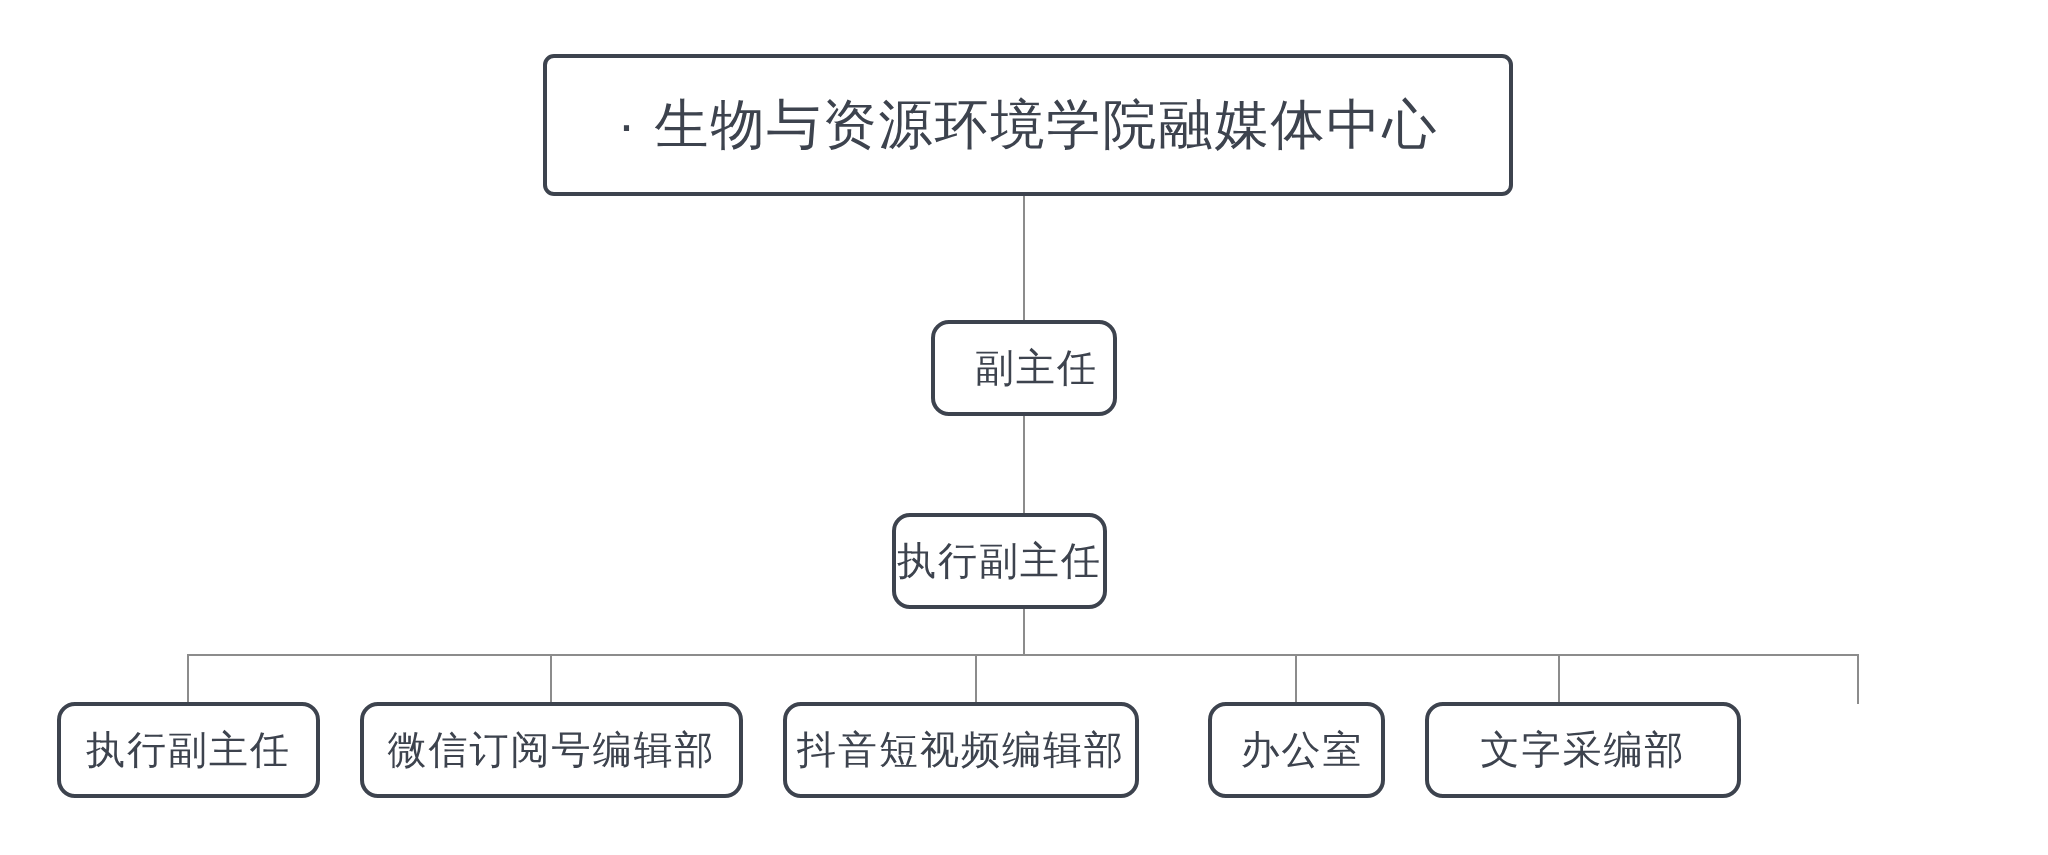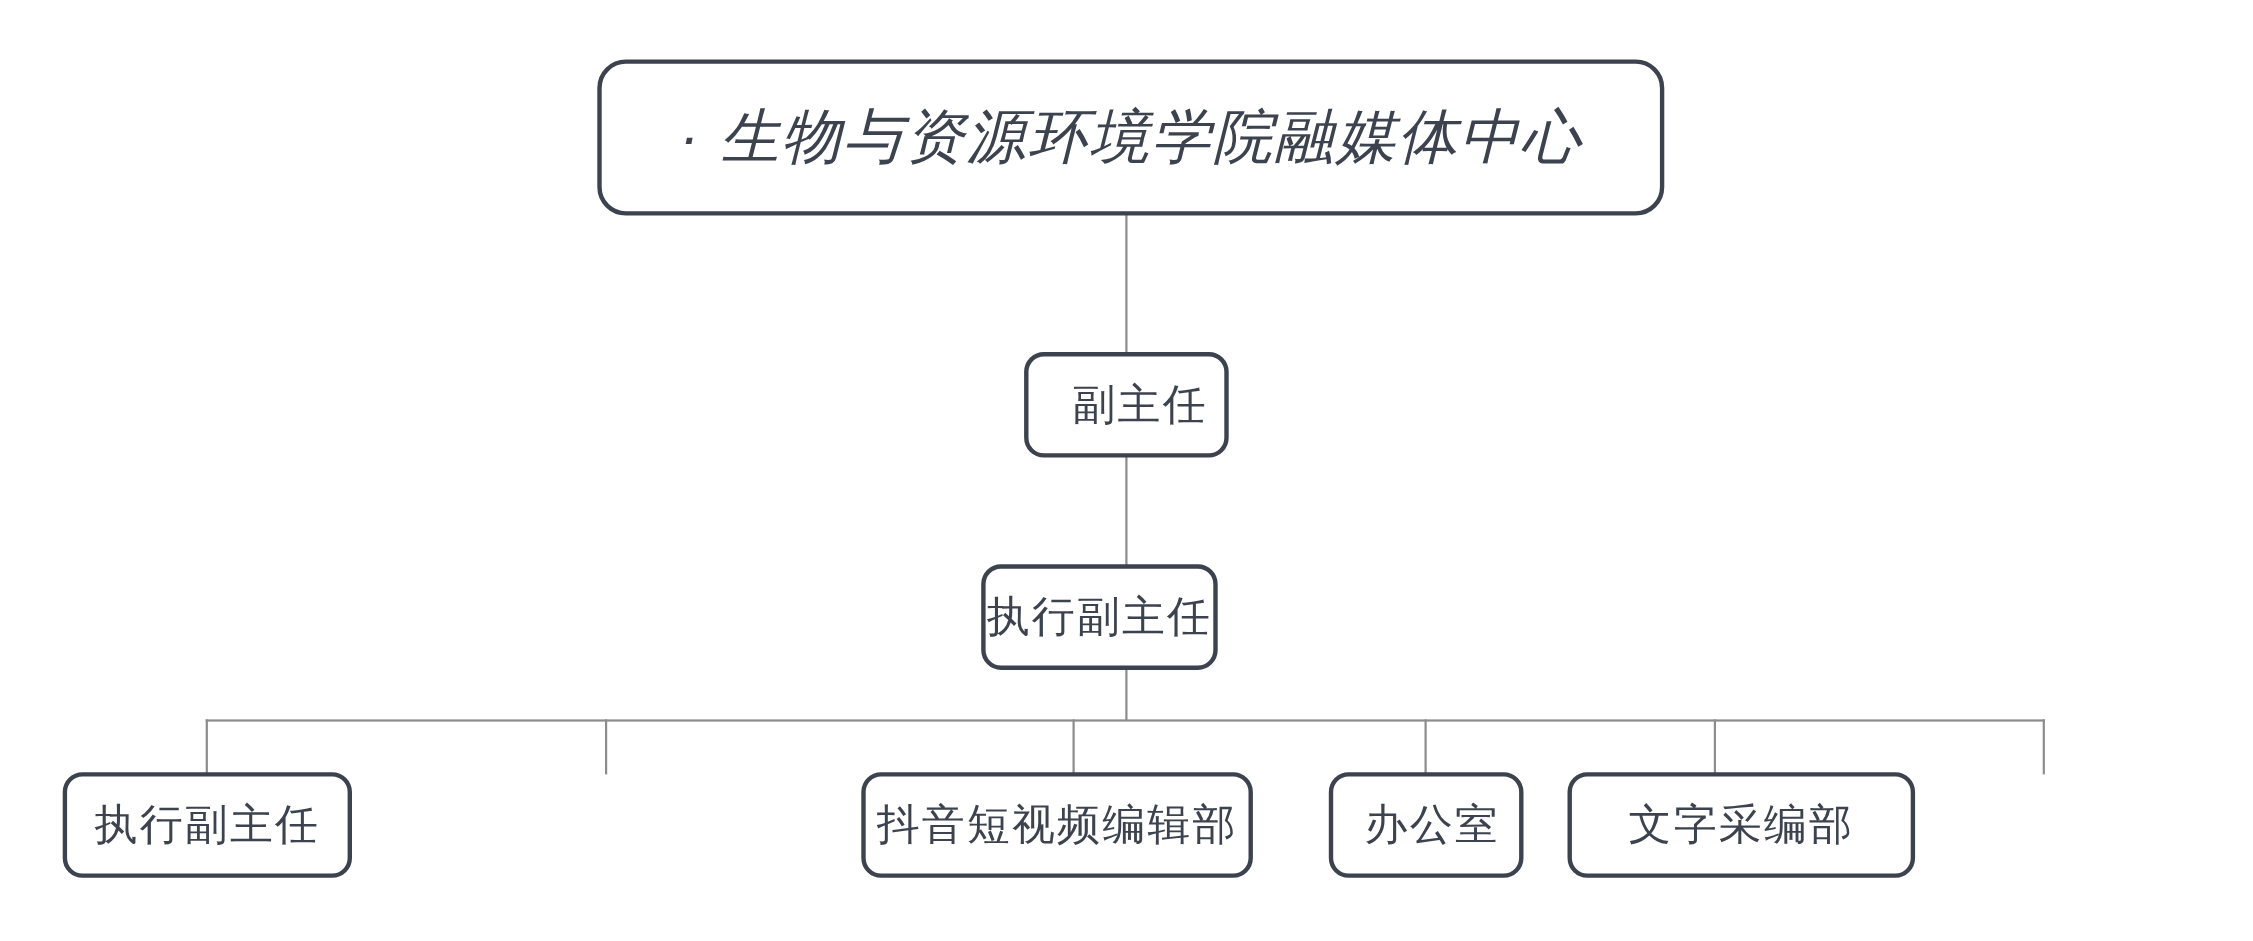--- a/index.html
+++ b/index.html
@@ -27,23 +27,22 @@
     text-align: center;
     letter-spacing: 2px;
     white-space: nowrap;
     cursor: default;
   }
   .node-root {
     left: 543px;
     top: 54px;
     width: 970px;
     height: 142px;
-    border-radius: 26px;
+    border-radius: 11px;
     font-size: 54px;
-    font-style: italic;
   }
   .node-mid {
     border-radius: 18px;
     font-size: 39px;
   }
   .node-deputy {
     left: 931px;
     top: 320px;
     width: 186px;
     height: 96px;
@@ -112,20 +111,23 @@
   </div>
 
   <div class="node node-mid node-exec">
     <span>执行副主任</span>
   </div>
 
   <div class="node node-child child-0">
     <span>执行副主任</span>
   </div>
 
+  <div class="node node-child child-1">
+    <span>微信订阅号编辑部</span>
+  </div>
 
   <div class="node node-child child-2">
     <span>抖音短视频编辑部</span>
   </div>
 
   <div class="node node-child child-3">
     <span>办公室</span>
   </div>
 
   <div class="node node-child child-4">

